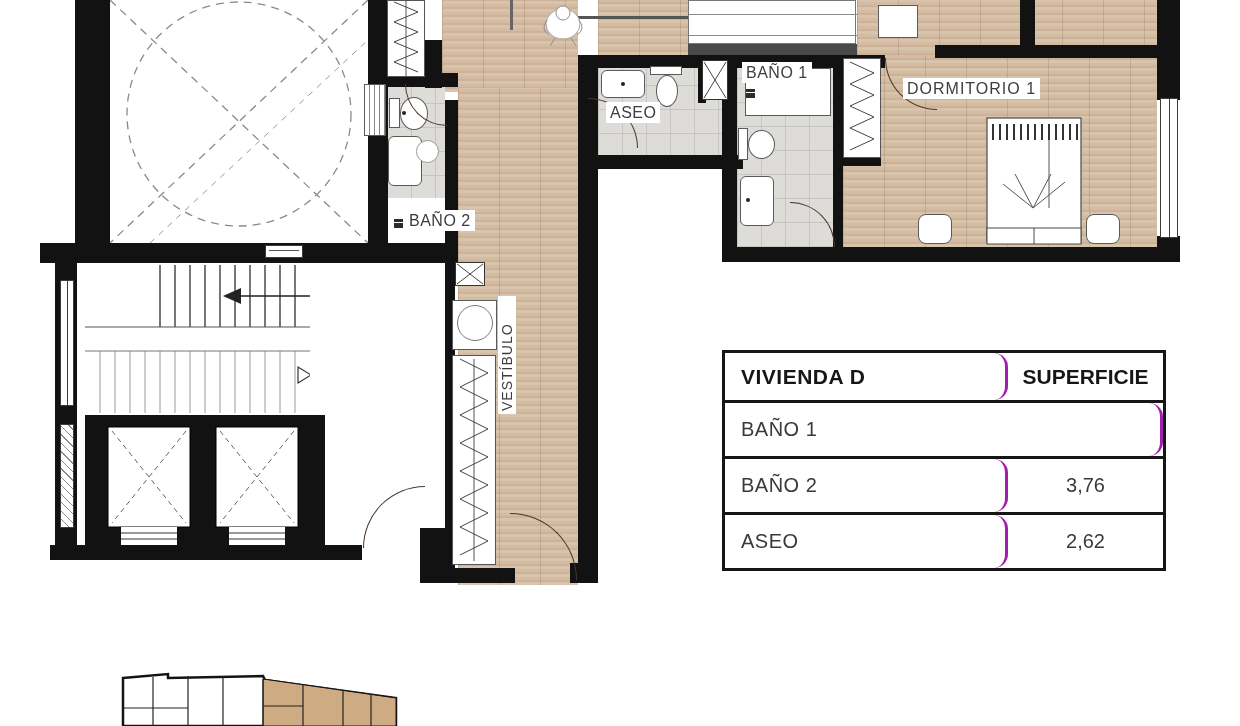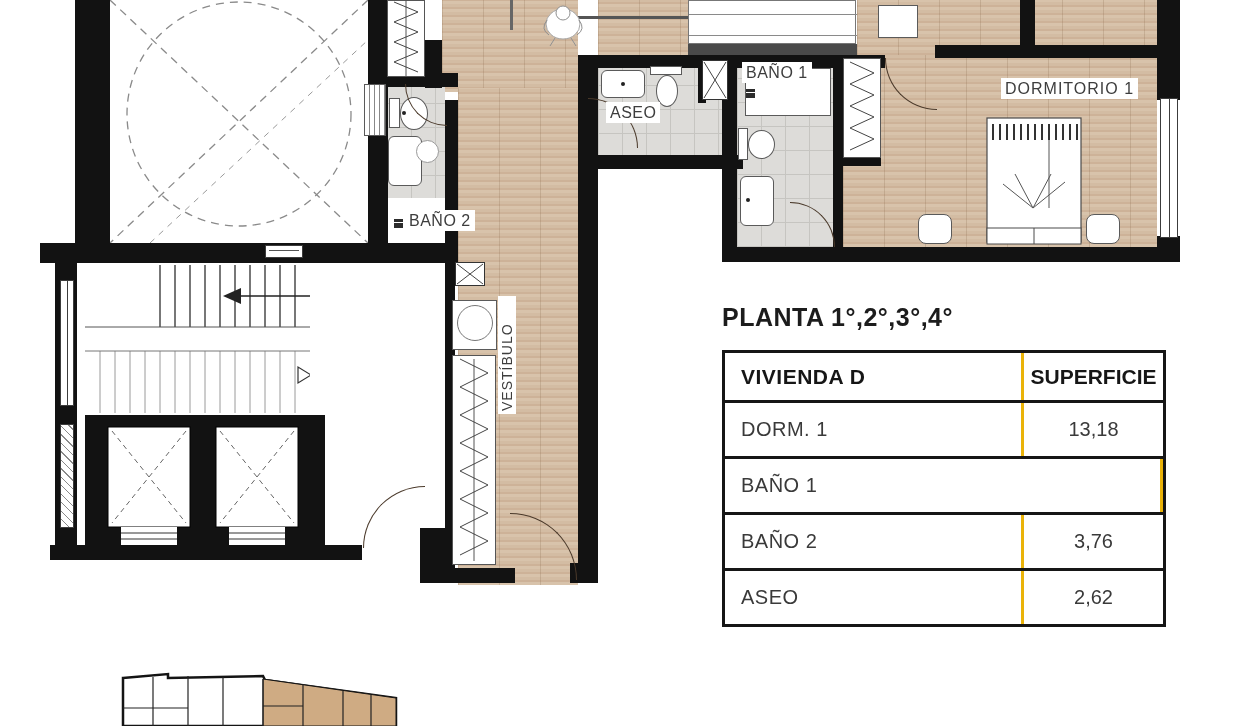--- a/index.html
+++ b/index.html
@@ -33,22 +33,22 @@
           padding:1px 4px;white-space:nowrap;letter-spacing:.5px;}
   .plabel-v{position:absolute;background:#fff;color:#3d3d3d;font-size:14px;letter-spacing:1px;
           padding:3px 1px;writing-mode:vertical-rl;transform:rotate(180deg);white-space:nowrap;}
   .mini-icon{display:inline-block;width:9px;height:12px;background:#2c2c2c;vertical-align:middle;
           margin-right:6px;box-shadow:inset 0 3px 0 #fff, inset 0 6px 0 #2c2c2c, inset 0 7px 0 #fff;}
   .plan-title{position:absolute;font-size:25px;font-weight:bold;color:#1c1c1c;letter-spacing:.5px;}
   .area-table{position:absolute;left:722px;top:350px;width:444px;border:3px solid #161616;background:#fff;box-sizing:border-box;}
   .t-row{display:flex;height:56px;border-top:3px solid #161616;box-sizing:border-box;}
   .t-row.t-head{height:47px;border-top:none;}
   .t-c1{flex:1;display:flex;align-items:center;padding-left:16px;font-size:20px;color:#3a3a3a;
-        border-right:3px solid #eab308;box-sizing:border-box;letter-spacing:.5px;}
-  .t-c2{width:139px;display:flex;align-items:center;justify-content:center;font-size:20px;color:#3a3a3a;}
+        border-right:3px solid #a21caf;box-sizing:border-box;letter-spacing:.5px;border-radius:14px;}
+  .t-c2{width:155px;display:flex;align-items:center;justify-content:center;font-size:20px;color:#3a3a3a;}
   .t-head .t-c1,.t-head .t-c2{font-weight:bold;font-size:21px;color:#161616;}
   svg{display:block;}
 </style>
 </head>
 <body>
 
 <div class="canvas">
 
   <div class="wood" style="left:442px;top:0;width:136px;height:92px;"></div>
   <div class="wood" style="left:458px;top:88px;width:120px;height:497px;"></div>
@@ -253,49 +253,44 @@
   <div class="arc arc-bl" style="left:885px;top:58px;width:52px;height:52px;"></div>
   <div class="arc arc-tl" style="left:363px;top:486px;width:62px;height:62px;"></div>
   <div class="arc arc-tr" style="left:510px;top:513px;width:67px;height:67px;"></div>
 
   <div class="plabel" style="left:390px;top:210px;">
     <span class="mini-icon"></span><span>BAÑO 2</span>
   </div>
   <div class="plabel" style="left:606px;top:102px;">ASEO</div>
   <div class="plabel" style="left:742px;top:62px;">BAÑO 1</div>
   <div class="mini-icon abs" style="position:absolute;left:746px;top:86px;"></div>
-  <div class="plabel" style="left:1001px;top:78px;letter-spacing:1px;">DORMITORIO 1</div>
+  <div class="plabel" style="left:903px;top:78px;letter-spacing:1px;">DORMITORIO 1</div>
   <div class="plabel-v" style="left:498px;top:296px;height:112px;">VESTÍBULO</div>
 
   <svg class="abs" style="left:113px;top:666px;" width="290" height="60" viewBox="0 0 290 60">
     <path d="M10,12 L55,8 L55,12 L150,10 L152,14 L283,32 L283,60 L10,60 Z" fill="#ffffff" stroke="#141414" stroke-width="2.5"></path>
     <path d="M150,13 L283,32 L283,60 L150,60 Z" fill="#cfab83" stroke="#141414" stroke-width="1"></path>
     <g stroke="#222" stroke-width="1.2">
       <line x1="40" y1="11" x2="40" y2="60"></line>
         <line x1="75" y1="10" x2="75" y2="60"></line>
       <line x1="110" y1="11" x2="110" y2="60"></line>
         <line x1="150" y1="13" x2="150" y2="60"></line>
       <line x1="190" y1="19" x2="190" y2="60"></line>
         <line x1="230" y1="25" x2="230" y2="60"></line>
       <line x1="258" y1="29" x2="258" y2="60"></line>
       <line x1="10" y1="42" x2="75" y2="42"></line>
         <line x1="150" y1="40" x2="190" y2="40"></line>
     </g>
   </svg>
 
-  <div class="plan-title" style="left:722px;top:303px;">PLANTA 1°,2°,3°,4°</div>
 
   <div class="area-table">
     <div class="t-row t-head">
       <div class="t-c1">VIVIENDA D</div>
       <div class="t-c2">SUPERFICIE</div>
-    </div>
-    <div class="t-row">
-      <div class="t-c1">DORM. 1</div>
-      <div class="t-c2">13,18</div>
     </div>
     <div class="t-row">
       <div class="t-c1">BAÑO 1</div>
     </div>
     <div class="t-row">
       <div class="t-c1">BAÑO 2</div>
       <div class="t-c2">3,76</div>
     </div>
     <div class="t-row">
       <div class="t-c1">ASEO</div>

